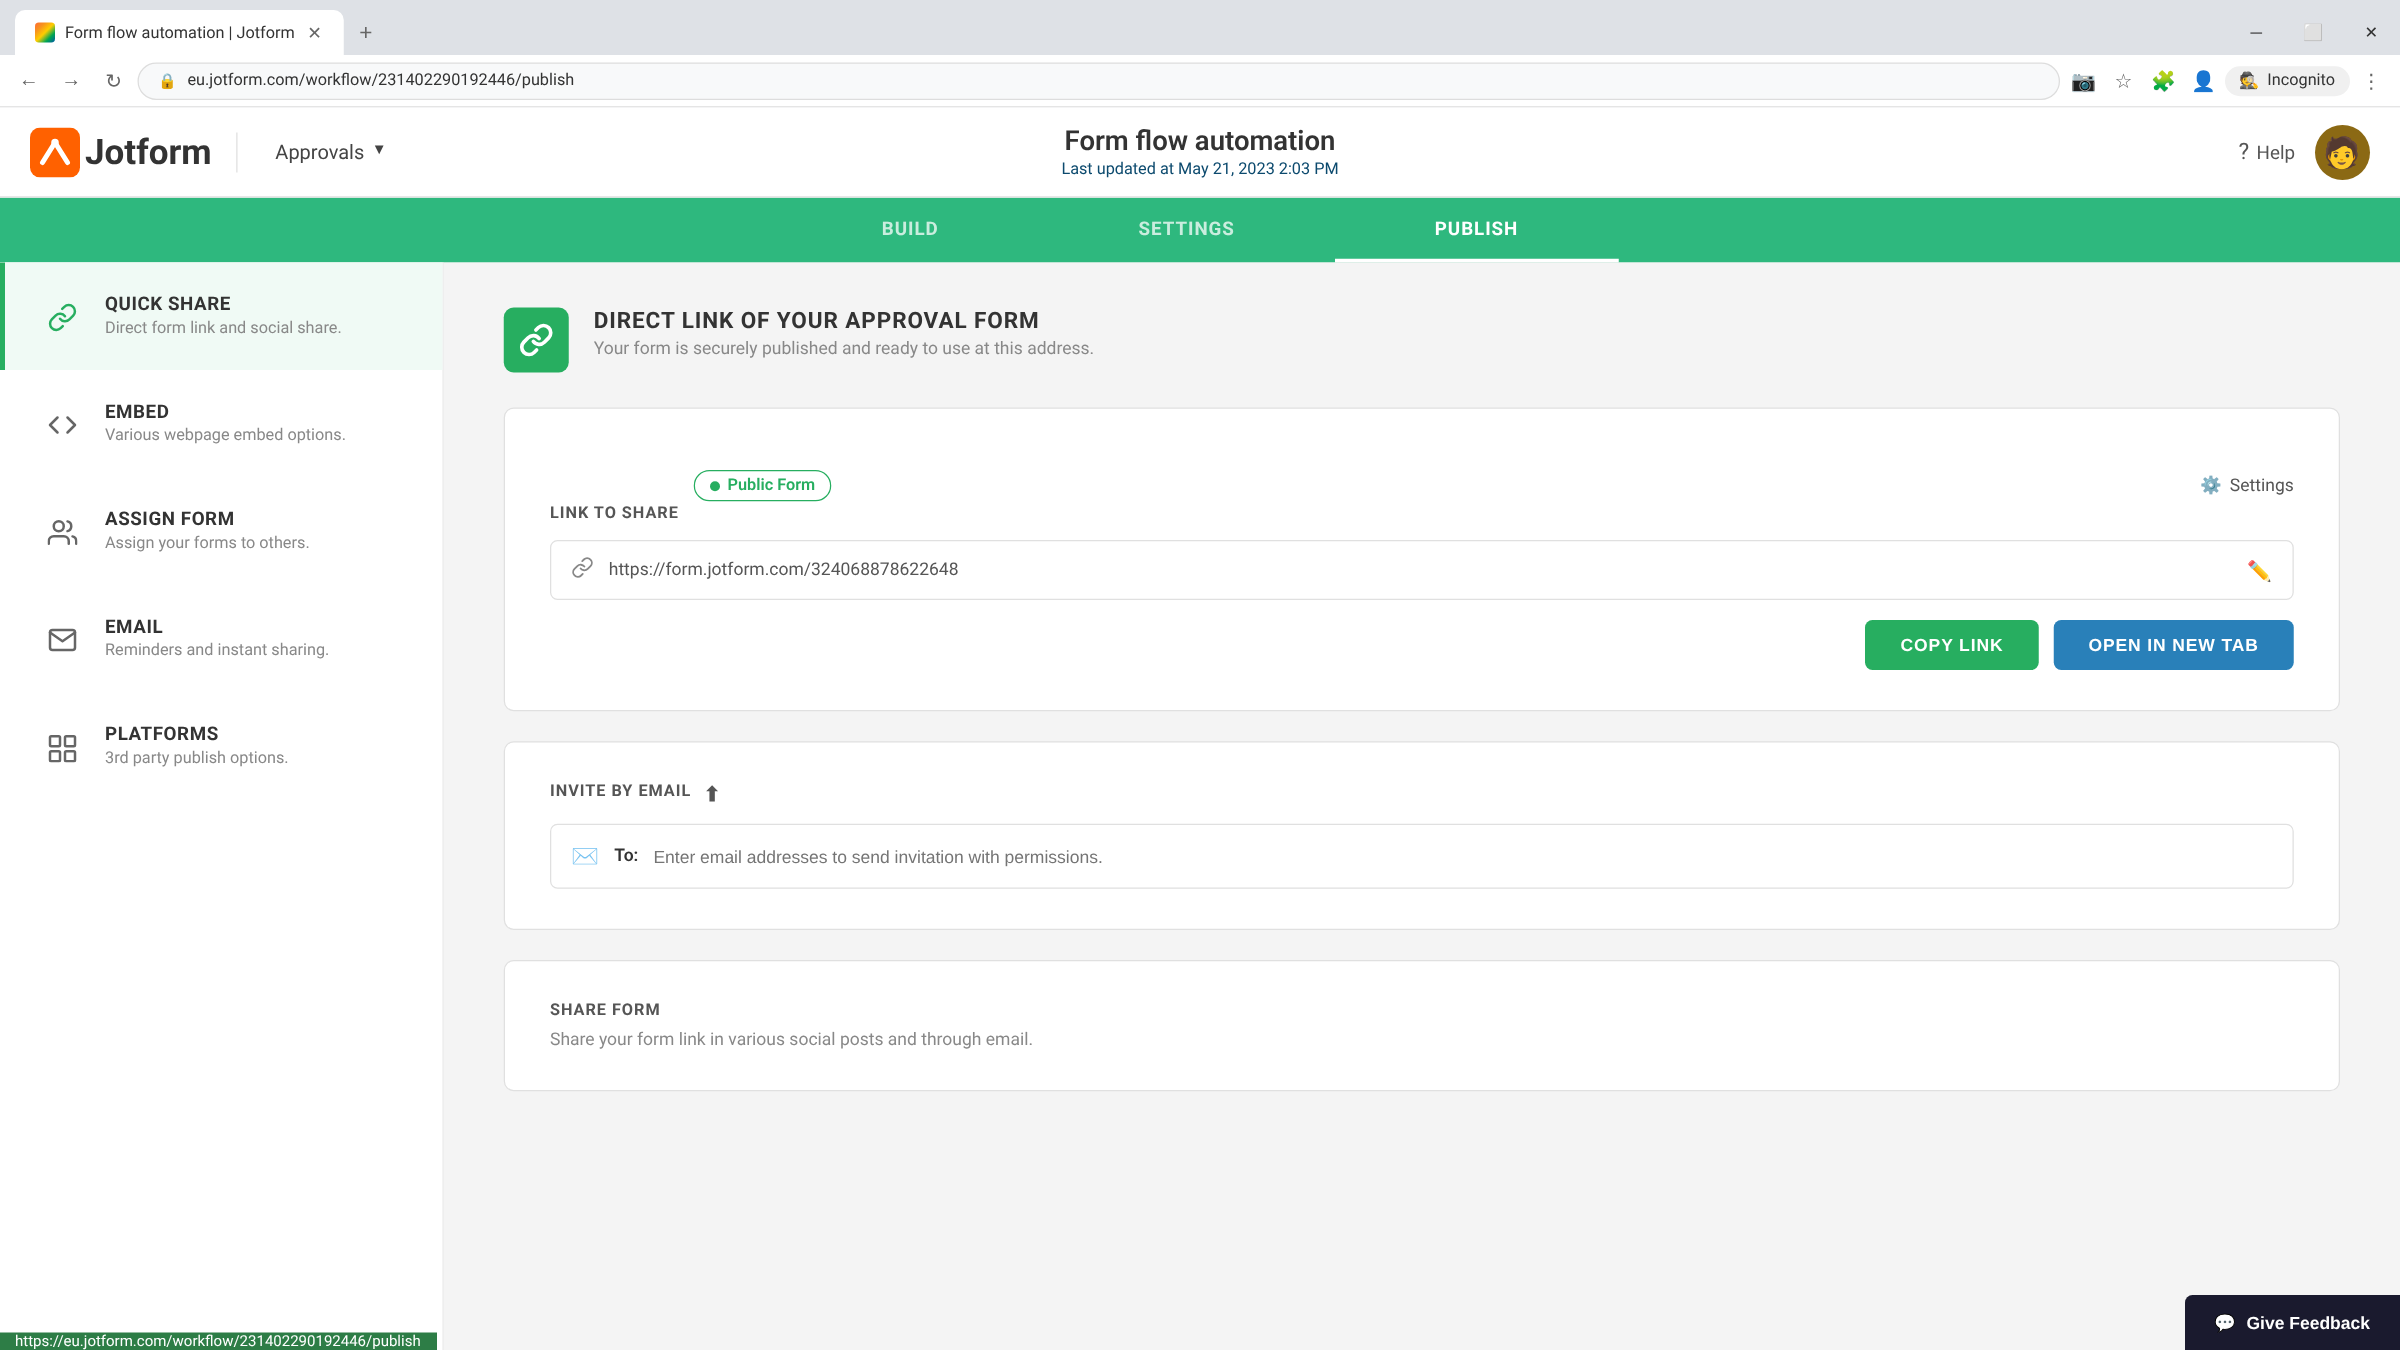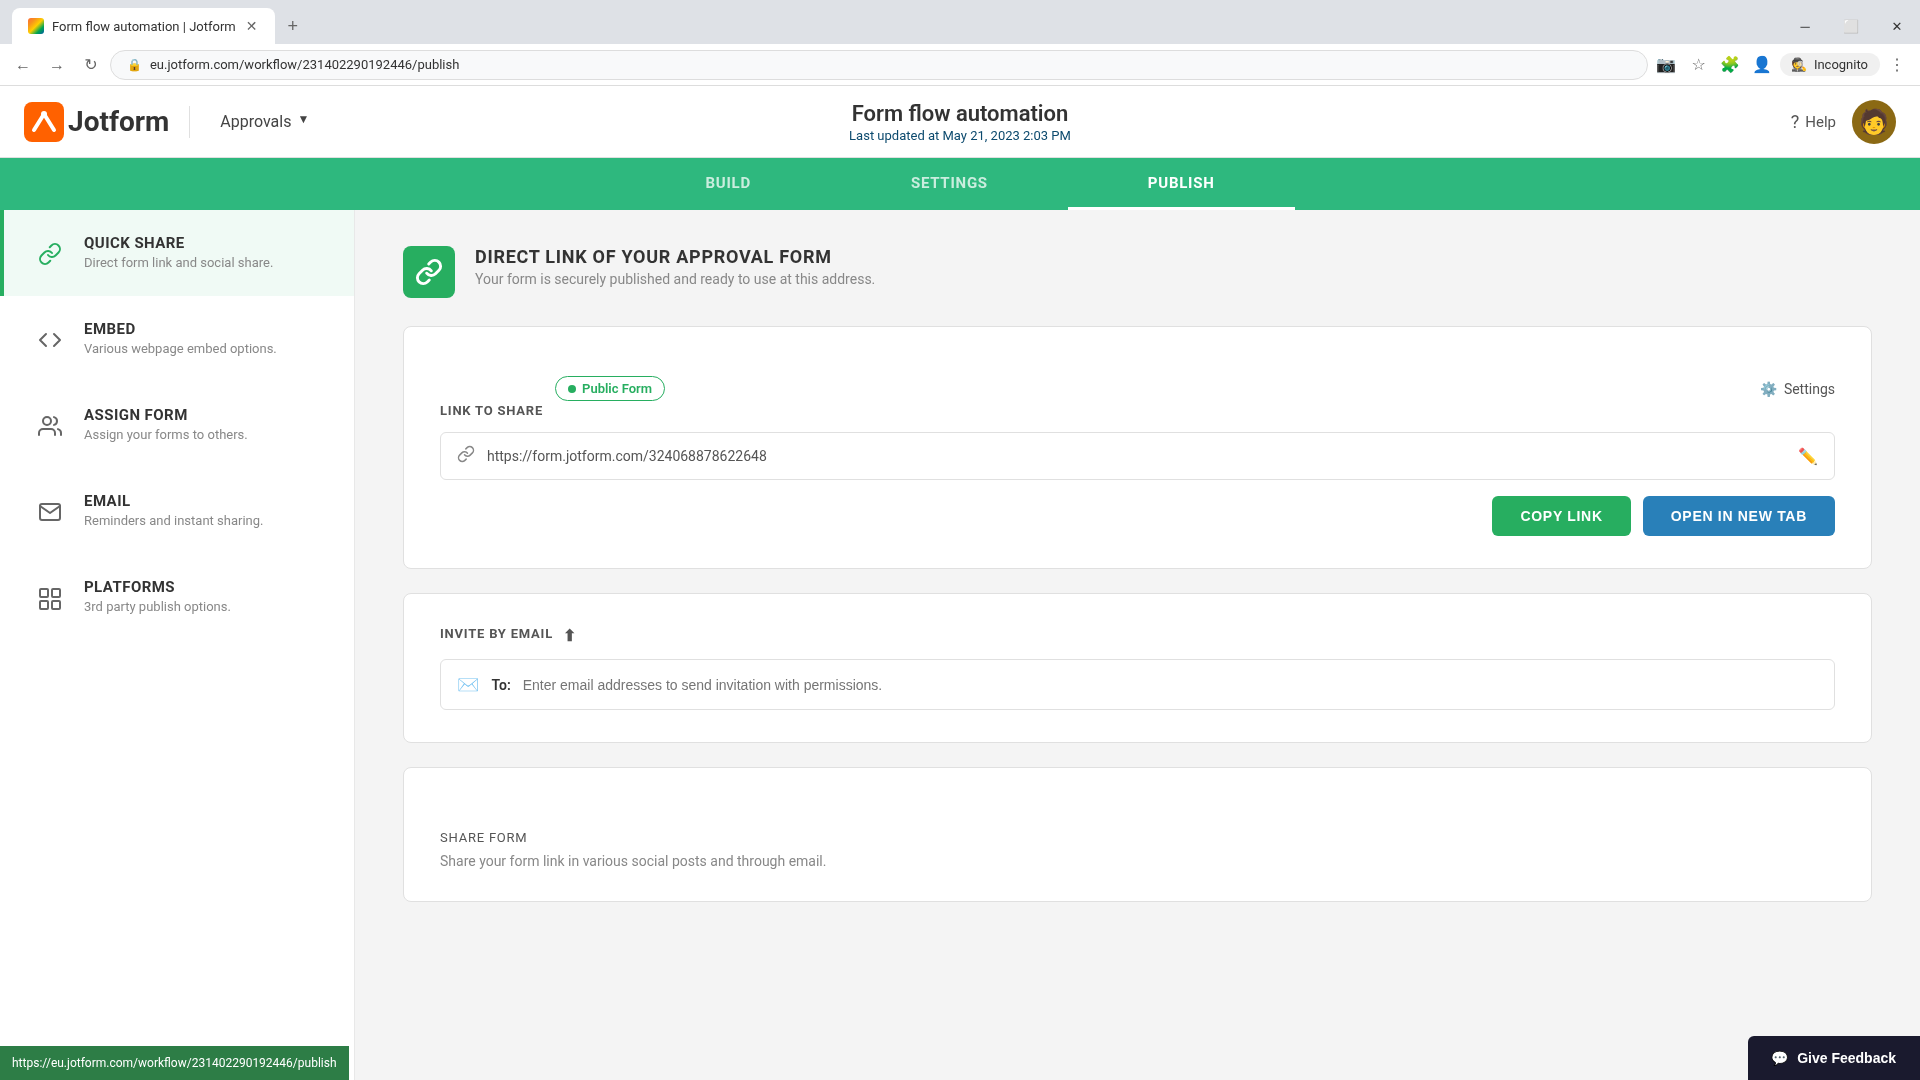--- a/index.html
+++ b/index.html
@@ -85,28 +85,28 @@
     
     .invite-email-label { font-size: 13px; font-weight: 700; color: #555; letter-spacing: 0.06em; text-transform: uppercase; margin-bottom: 14px; display: flex; align-items: flex-start; gap: 10px; }
     .invite-upload-icon { font-size: 16px; color: #555; cursor: pointer; }
     .email-input-row { display: flex; align-items: center; gap: 12px; border: 1px solid #e0e0e0; border-radius: 6px; padding: 14px 16px; background: #fff; }
     .email-icon { color: #aaa; font-size: 18px; }
     .email-to-label { font-size: 14px; font-weight: 600; color: #333; }
     .email-input { flex: 1; border: none; outline: none; font-size: 14px; color: #aaa; background: transparent; }
 
     
     .share-form-card { background: #fff; border-radius: 8px; border: 1px solid #e0e0e0; padding: 32px 36px; }
-    .share-form-title { font-size: 13px; font-weight: 400; color: #555; letter-spacing: 0.06em; text-transform: uppercase; margin-bottom: 8px; margin-top: 30px; }
+    .share-form-title { font-size: 13px; font-weight: 700; color: #555; letter-spacing: 0.06em; text-transform: uppercase; margin-bottom: 8px; }
     .share-form-desc { font-size: 14px; color: #888; }
 
     
     .feedback-btn { position: fixed; bottom: 0; right: 0; background: #1a1a2e; color: #fff; border: none; padding: 14px 24px; font-size: 14px; font-weight: 600; cursor: pointer; display: flex; align-items: center; gap: 8px; border-radius: 6px 0 0 0; z-index: 1000; }
 
     
-    .status-bar { position: fixed; bottom: 0; left: 0; background: #2d7d46; color: #fff; padding: 10px 12px; font-size: 12px; z-index: 999; }
+    .status-bar { position: fixed; bottom: 0; left: 0; background: #2d7d46; color: #fff; padding: 0 12px; font-size: 12px; z-index: 999; }
 
     .lock-icon { font-size: 12px; color: #888; }
   </style>
 </head>
 <body>
 
 <div class="browser-chrome" style="position:relative;">
   <div class="browser-tab-bar">
     <div style="width:12px;"></div>
     <div class="browser-tab">

